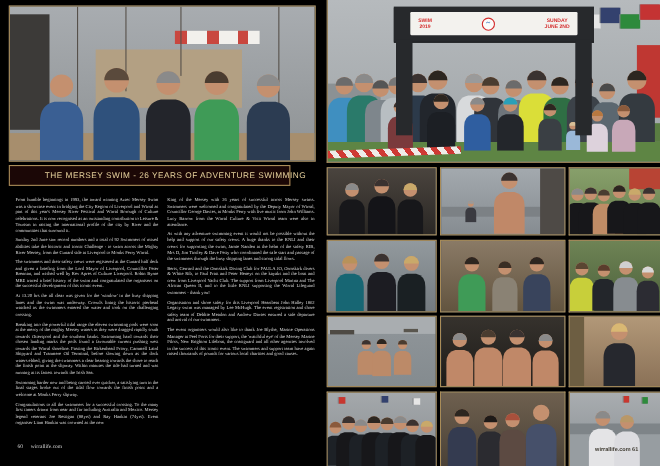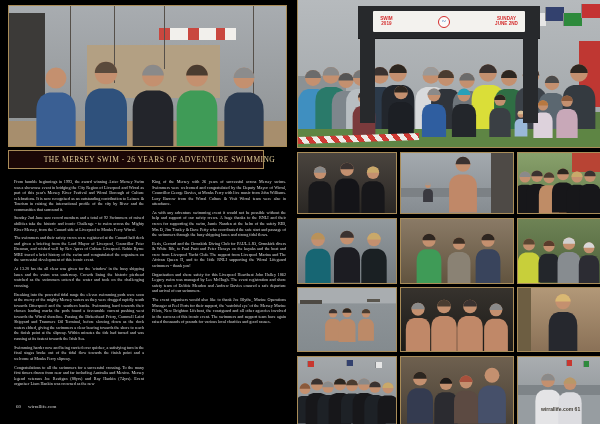--- a/index.html
+++ b/index.html
@@ -28,21 +28,21 @@
     transform:rotate(-2deg);
   }
   
   .title-banner{
     position:absolute;left:8px;top:150px;width:256px;height:19px;
     background:#1b0706;border:1px solid var(--gold);box-sizing:border-box;
     display:flex;align-items:center;justify-content:center;
   }
   .title-banner span{
     color:#e6d19c;font-size:7.5px;letter-spacing:0.45px;white-space:nowrap;
-    font-family:Liberation Serif, serif;
+    font-family:Liberation Sans, sans-serif;
     margin-left:47px;
   }
   
   .columns{position:absolute;left:0;top:179px;width:297px;height:224px;overflow:hidden;}
   .col{position:absolute;top:0;text-align:justify;color:#dedede;}
   .col p{margin:0 0 3.2px 0;font-size:4.2px;line-height:1.32;}
   #col1{left:14px;width:130px;}
   #col2{left:152px;width:134px;}
   .footer-left{
     position:absolute;left:16px;top:404px;color:#d6d6d6;font-size:5px;

